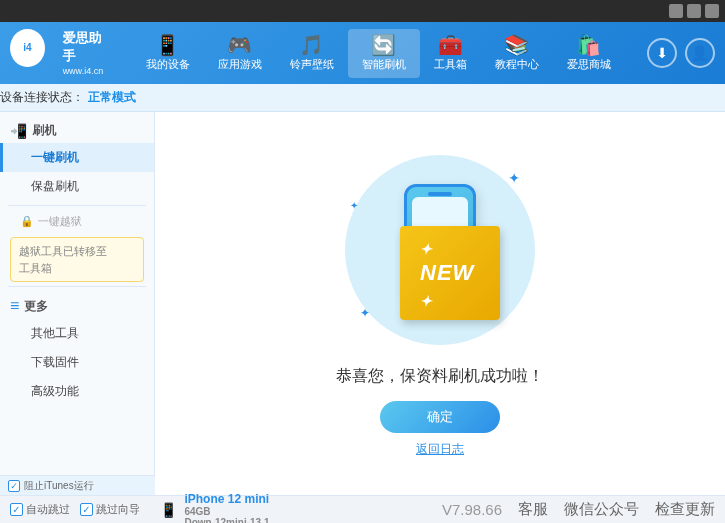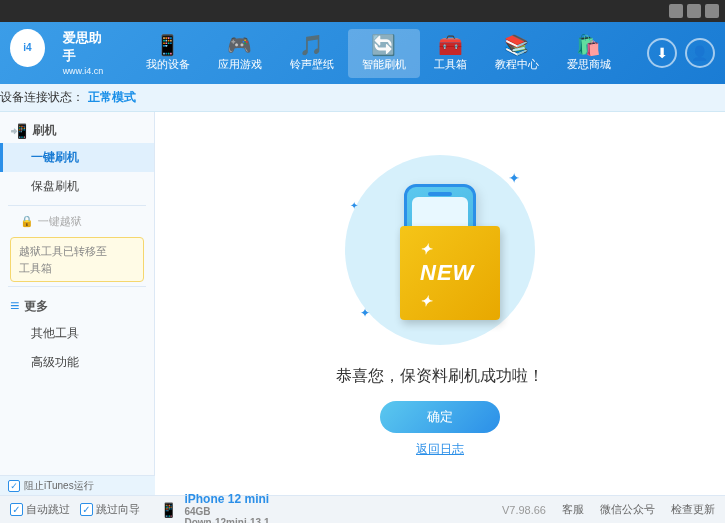--- a/index.html
+++ b/index.html
@@ -323,21 +323,21 @@
       margin-left: 4px;
     }
     .device-name { font-size: 12px; color: #2b8fe8; font-weight: bold; }
     .device-detail { font-size: 10px; color: #888; font-weight: bold; }
     .phone-mini-icon { font-size: 14px; color: #2b8fe8; margin-right: 3px; }
 
     .bottom-right {
       display: flex;
       align-items: center;
       gap: 16px;
-      font-size: 11px;
+      font-size: 15px;
       color: #666;
       margin-left: 40px;
     }
     .bottom-right span { cursor: pointer; }
     .version-text { color: #999; }
   </style>
 </head>
 <body>
 
 <div class="titlebar">
@@ -426,20 +426,23 @@
     </div>
 
     <div class="sidebar-divider"></div>
 
     <div class="sidebar-group-header">
       <span class="icon" style="font-size:16px;">≡</span>
       <span>更多</span>
     </div>
     <div class="sidebar-item">
       <span>其他工具</span>
+    </div>
+    <div class="sidebar-item">
+      <span>下载固件</span>
     </div>
     <div class="sidebar-item">
       <span>高级功能</span>
     </div>
   </div>
 
   <div class="content">
 
     <div class="phone-illustration">
       <div class="phone-bg-circle"></div>

